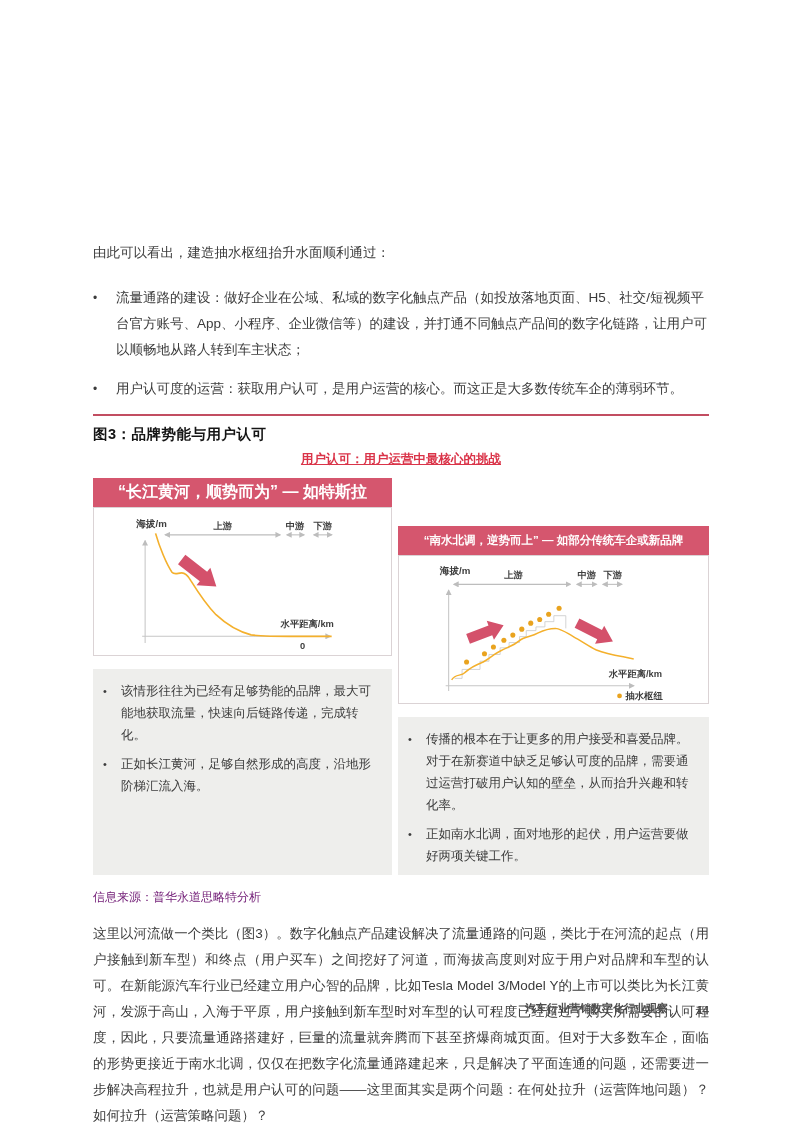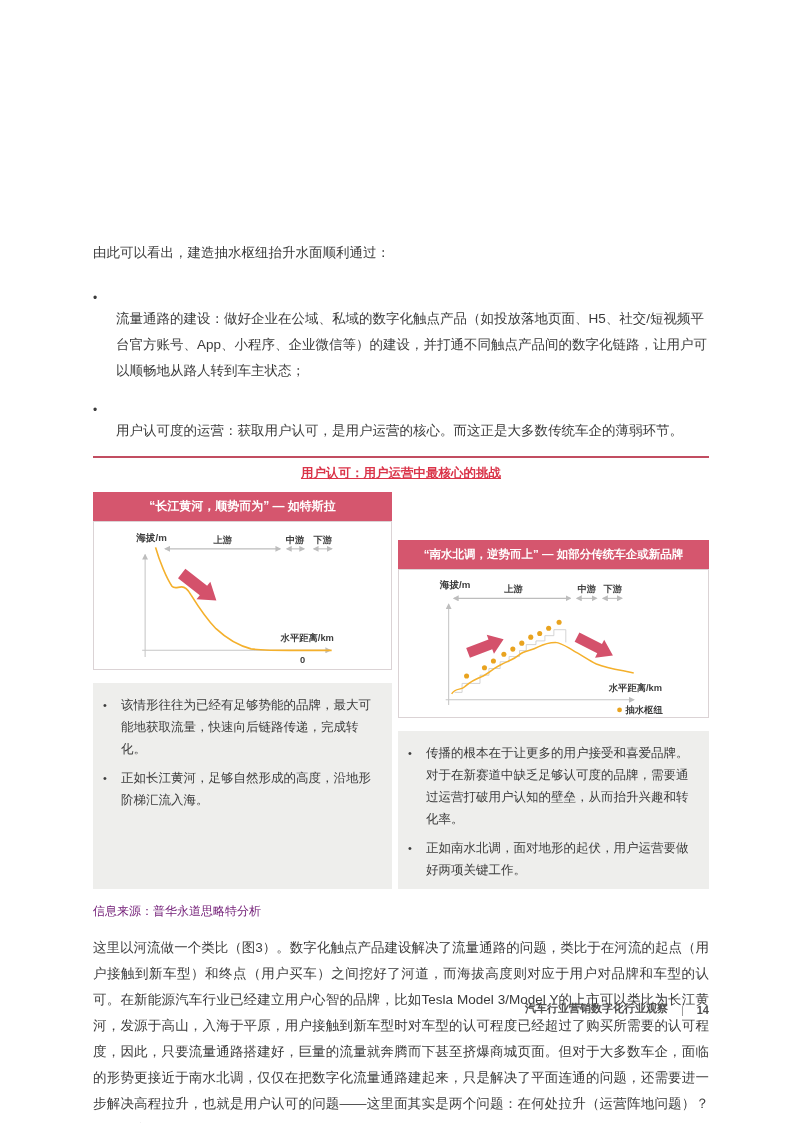--- a/index.html
+++ b/index.html
@@ -9,32 +9,32 @@
     font-family:"Liberation Sans","DejaVu Sans",sans-serif; color:#3b3b3b;
   }
   .content { position:absolute; left:93px; top:240px; width:616px; }
 
   .intro { font-size:13.5px; line-height:26px; }
 
   .toplist { margin-top:19px; }
   .li { display:flex; font-size:13.5px; line-height:26px; }
   .li + .li { margin-top:13px; }
   .li .mk { flex:none; width:23px; font-size:12px; }
-  .li .tx { flex:1;margin-top:21px; }
+  .li .tx { flex:1; }
 
   .figure-rule { margin-top:12px; border-top:2px solid #c24d61; }
   .fig-title { margin-top:9px; font-size:14.5px; font-weight:bold; color:#141414; letter-spacing:.5px; }
   .fig-subtitle { margin-top:7px; text-align:center; font-size:12.5px; font-weight:bold; color:#da3449;text-decoration:underline; }
 
   .panels { margin-top:10px; display:flex; gap:6px; align-items:stretch; }
   .panel { display:flex; flex-direction:column; }
   .panel-l { width:299px; }
   .panel-r { width:311px;margin-top:48px; }
   .panel-header {
-    height:29px; background:#d5566e; color:#ffffff; font-weight:bold; font-size:12px;
+    height:29px; background:#d5566e; color:#ffffff; font-weight:bold; font-size:16px;
     display:flex; align-items:center; justify-content:center; white-space:nowrap;
   }
   .panel-r .panel-header { font-size:11.5px; }
   .chart-box { height:149px; border:1px solid #dbd3d5; background:#ffffff; }
   .chart-box svg { display:block; width:100%; height:100%; }
 
   .panel-notes {
     margin-top:13px; background:#eeeeec; min-height:98px; flex:1;
     padding:11px 12px 8px 10px; font-size:12.5px; line-height:22px;
   }
@@ -73,20 +73,21 @@
       <span class="tx">流量通路的建设：做好企业在公域、私域的数字化触点产品（如投放落地页面、H5、社交/短视频平台官方账号、App、小程序、企业微信等）的建设，并打通不同触点产品间的数字化链路，让用户可以顺畅地从路人转到车主状态；</span>
     </div>
     <div class="li">
       <span class="mk">•</span>
       <span class="tx">用户认可度的运营：获取用户认可，是用户运营的核心。而这正是大多数传统车企的薄弱环节。</span>
     </div>
   </div>
 
   <div class="figure-rule"></div>
 
+  <div class="fig-title">图3：品牌势能与用户认可</div>
   <div class="fig-subtitle">用户认可：用户运营中最核心的挑战</div>
 
   <div class="panels">
 
     <div class="panel panel-l">
       <div class="panel-header">“长江黄河，顺势而为” — 如特斯拉</div>
       <div class="chart-box">
         <svg viewBox="0 0 297 197" preserveAspectRatio="xMidYMid meet">
           <defs>
             <marker id="la" viewBox="0 0 10 10" refX="8" refY="5" markerWidth="8" markerHeight="8" orient="auto-start-reverse" markerUnits="userSpaceOnUse">

